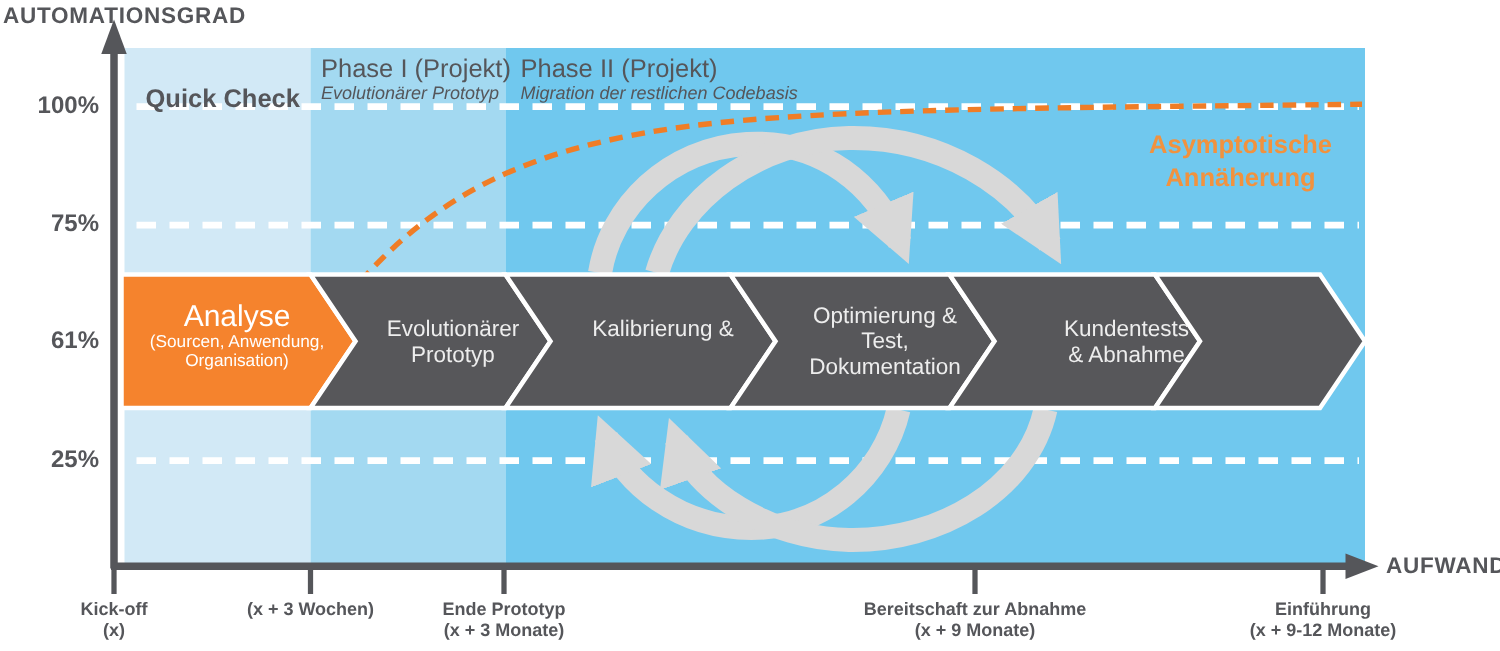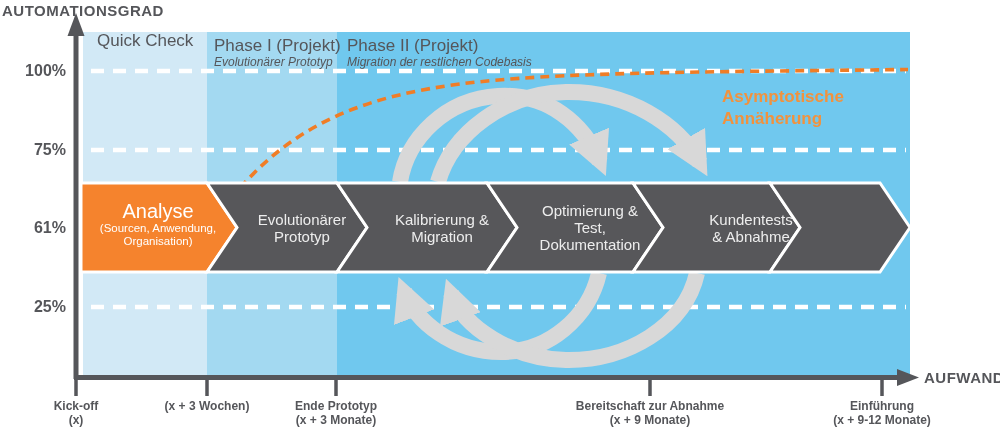--- a/index.html
+++ b/index.html
@@ -39,21 +39,21 @@
   .axis-title{font-size:15px;font-weight:bold;letter-spacing:.5px;color:var(--axis-gray);white-space:nowrap;}
   .ylab{width:60px;text-align:right;font-size:16px;font-weight:bold;color:var(--axis-gray);}
   .phase-title{font-size:17px;color:var(--axis-gray);white-space:nowrap;}
   .phase-sub{font-size:12px;font-style:italic;color:var(--axis-gray);white-space:nowrap;}
   .step-label{width:150px;text-align:center;color:#ededed;font-size:15px;line-height:17px;}
   .step-label span{display:block;}
   .step-title{display:block;color:#fff;font-size:20px;line-height:22px;}
   .step-sub{display:block;color:#fff;font-size:11.5px;line-height:13px;}
   .xtick{width:180px;text-align:center;font-size:12px;font-weight:bold;color:var(--axis-gray);line-height:14px;}
   .xtick span{display:block;}
-  .annotation{width:210px;font-size:17px;font-weight:bold;line-height:22px;color:var(--annotation-orange);}
+  .annotation{width:210px;text-align:center;font-size:17px;font-weight:bold;line-height:22px;color:var(--annotation-orange);}
   .annotation span{display:block;}
 </style>
 </head>
 <body>
 
 <div id="stage">
 
   <svg width="1000" height="434" viewBox="0 0 1000 434">
     <defs>
       <marker id="ah" viewBox="0 0 10 10" refX="6.5" refY="5" markerWidth="2.7" markerHeight="2.7" orient="auto">
@@ -95,38 +95,37 @@
   </svg>
 
   <div class="abs axis-title" style="left:2px;top:2px;">AUTOMATIONSGRAD</div>
   <div class="abs axis-title" style="left:924px;top:369px;">AUFWAND</div>
 
   <div class="abs ylab" style="left:6px;top:62px;">100%</div>
   <div class="abs ylab" style="left:6px;top:141px;">75%</div>
   <div class="abs ylab" style="left:6px;top:219px;">61%</div>
   <div class="abs ylab" style="left:6px;top:298px;">25%</div>
 
-  <div class="abs phase-title" style="left:97px;top:31px;">Quick Check</div>
+  <div class="abs phase-title" style="left:97px;top:56px;font-weight:bold;">Quick Check</div>
   <div class="abs phase-title" style="left:214px;top:36px;">Phase I (Projekt)</div>
   <div class="abs phase-sub" style="left:214px;top:55px;">Evolutionärer Prototyp</div>
   <div class="abs phase-sub" style="left:347px;top:55px;">Migration der restlichen Codebasis</div>
   <div class="abs phase-title" style="left:347px;top:36px;">Phase II (Projekt)</div>
 
   <div class="abs step-label" style="left:83px;top:200px;">
     <span class="step-title">Analyse</span>
     <span class="step-sub">(Sourcen, Anwendung,</span>
     <span class="step-sub">Organisation)</span>
   </div>
   <div class="abs step-label" style="left:227px;top:211px;">
     <span>Evolutionärer</span>
     <span>Prototyp</span>
   </div>
   <div class="abs step-label" style="left:367px;top:211px;">
     <span>Kalibrierung &amp;</span>
-    <span>Migration</span>
   </div>
   <div class="abs step-label" style="left:515px;top:202px;">
     <span>Optimierung &amp;</span>
     <span>Test,</span>
     <span>Dokumentation</span>
   </div>
   <div class="abs step-label" style="left:676px;top:211px;">
     <span>Kundentests</span>
     <span>&amp; Abnahme</span>
   </div>

